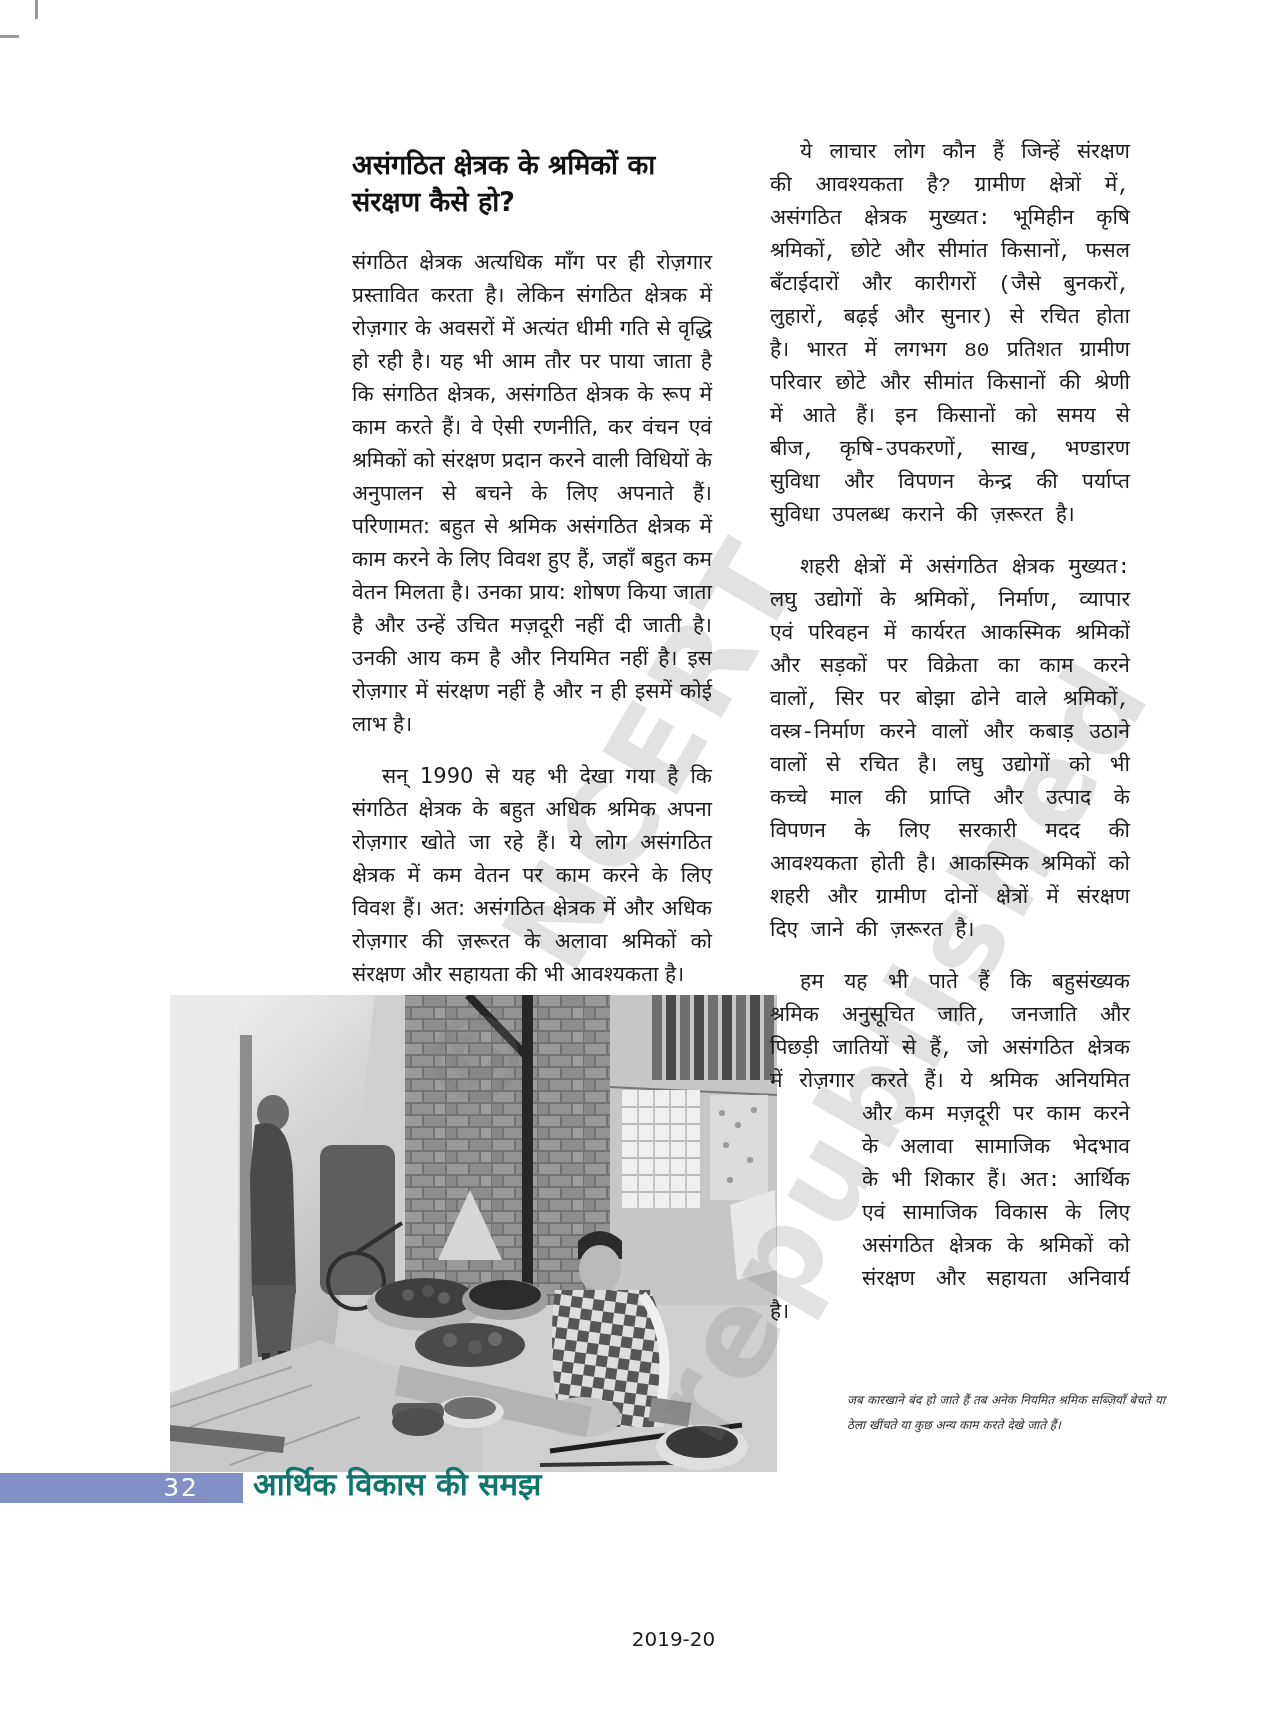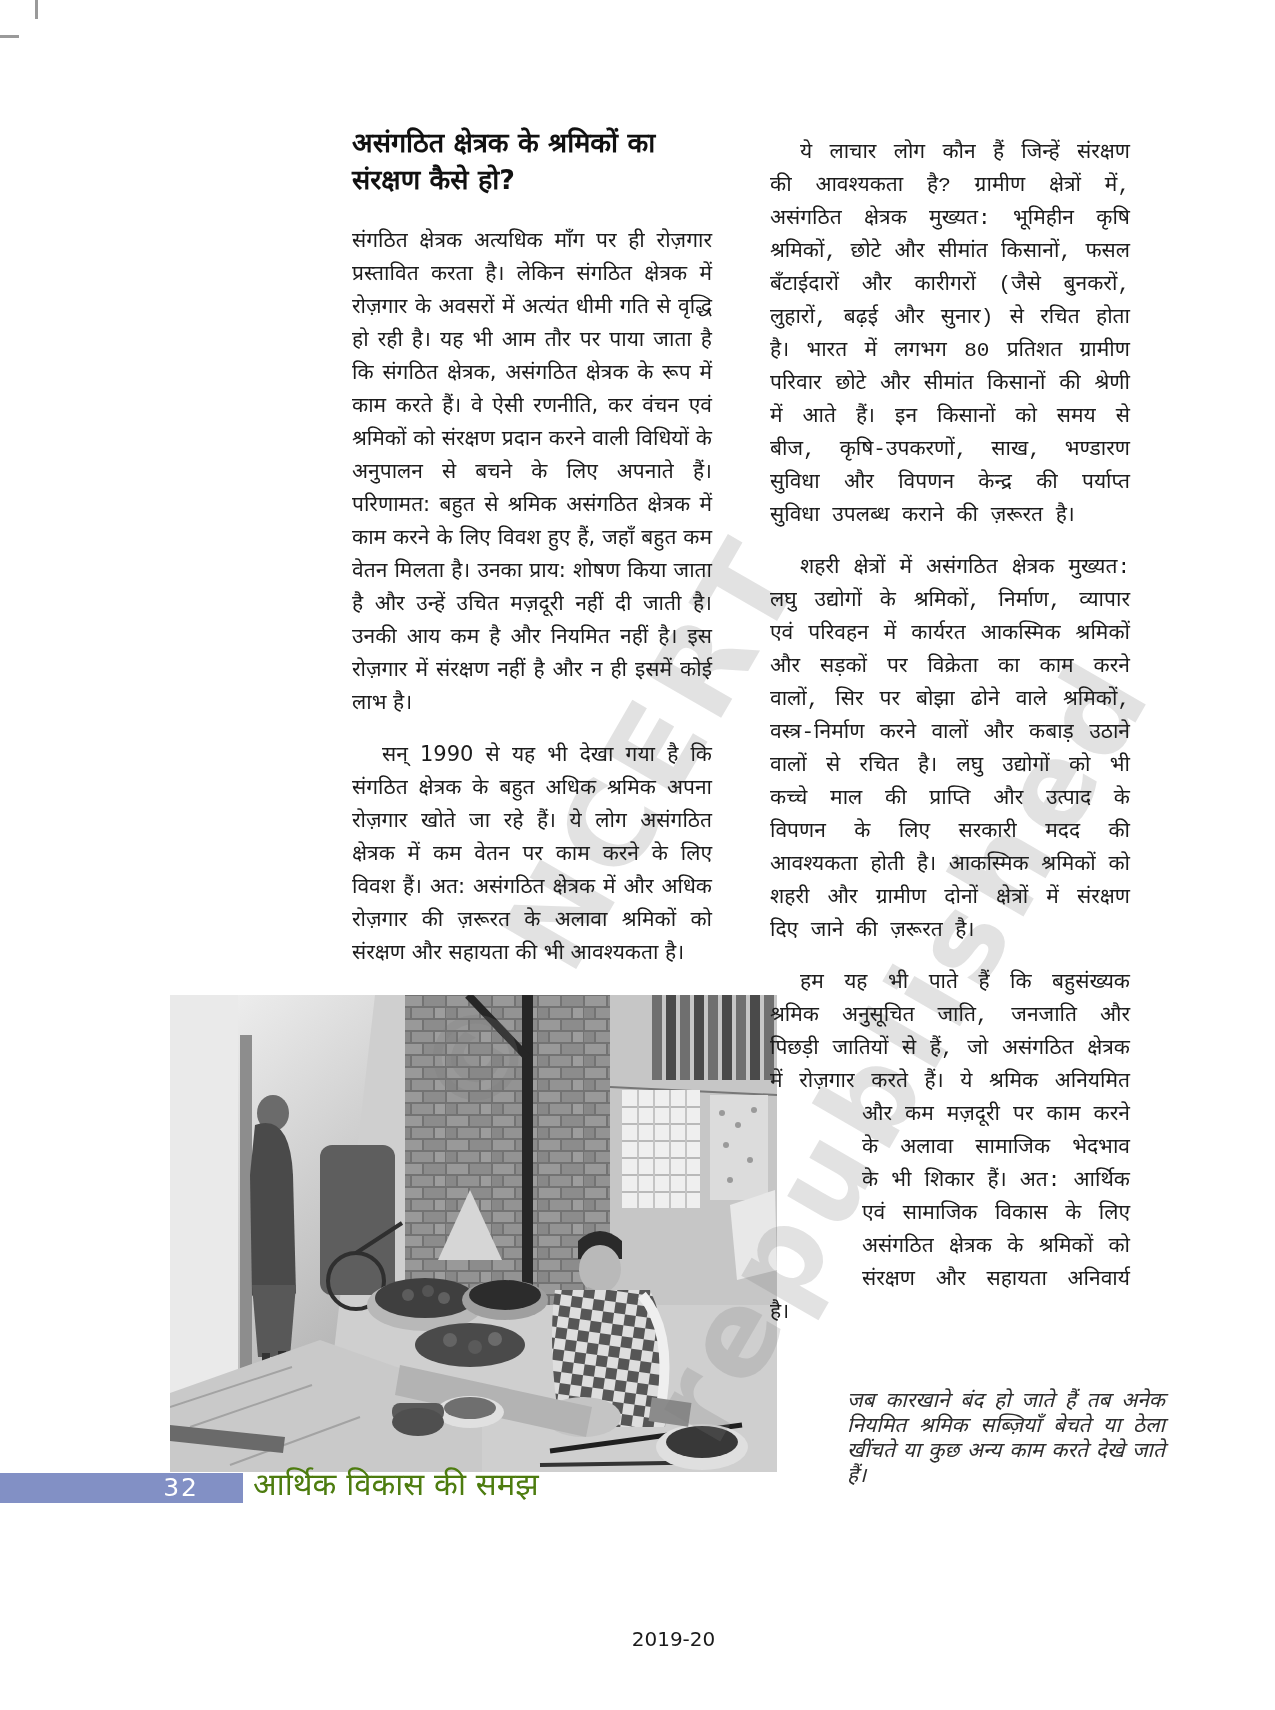--- a/index.html
+++ b/index.html
@@ -27,21 +27,21 @@
     letter-spacing: 8px;
     color: rgba(125,125,125,0.22);
     white-space: nowrap;
     transform-origin: 0 0;
   }
   .wm1 { left: 388px; top: 1075px; transform: rotate(-60deg); }
   .wm2 { left: 620px; top: 1395px; transform: rotate(-60deg); }
 
   
   .col { position: absolute; width: 360px; z-index: 4; }
-  .col-left  { left: 352px; top: 124px; }
+  .col-left  { left: 352px; top: 146px; }
   .col-right { left: 770px; top: 136px; font-family: Liberation Mono, monospace; }
 
   .heading {
     margin: 0 0 26px 0;
     font-size: 27px;
     font-weight: 700;
     line-height: 37px;
     color: #111;
   }
   .para {
@@ -73,21 +73,21 @@
     z-index: 1;
   }
   .photo svg { display: block; }
 
   .caption {
     position: absolute;
     left: 847px;
     top: 1388px;
     width: 318px;
     z-index: 4;
-    font-size: 21px;
+    font-size: 12px;
     font-style: italic;
     line-height: 25px;
     color: #2e2e2e;
     text-align: justify;
   }
 
   
   .footer-bar {
     position: absolute;
     left: 0;
@@ -107,22 +107,22 @@
     font-weight: 400;
     color: #ffffff;
     letter-spacing: 2px;
   }
   .footer-title {
     position: absolute;
     left: 253px;
     top: 1462px;
     z-index: 4;
     font-size: 31px;
-    font-weight: 400;
-    color: #4d7c0f;
+    font-weight: 700;
+    color: #0f766e;
     white-space: nowrap;
   }
   .year {
     position: absolute;
     left: 0;
     top: 1627px;
     width: 1275px;
     text-align: center;
     font-size: 20px;
     color: #1a1a1a;

